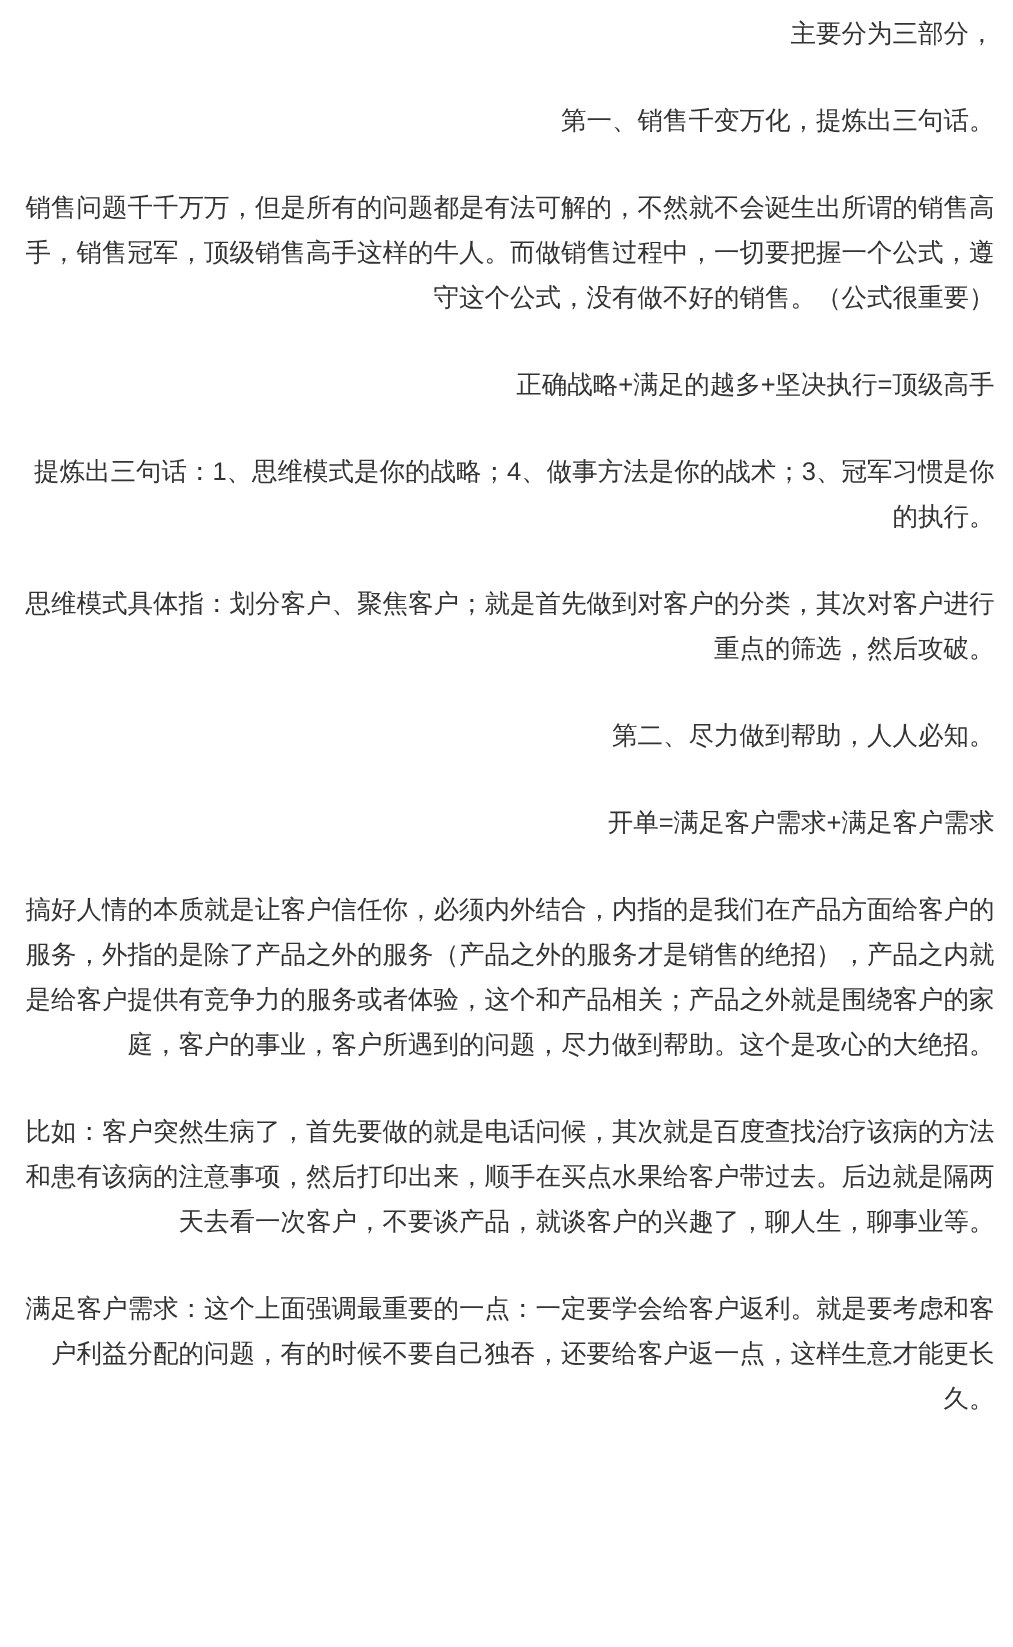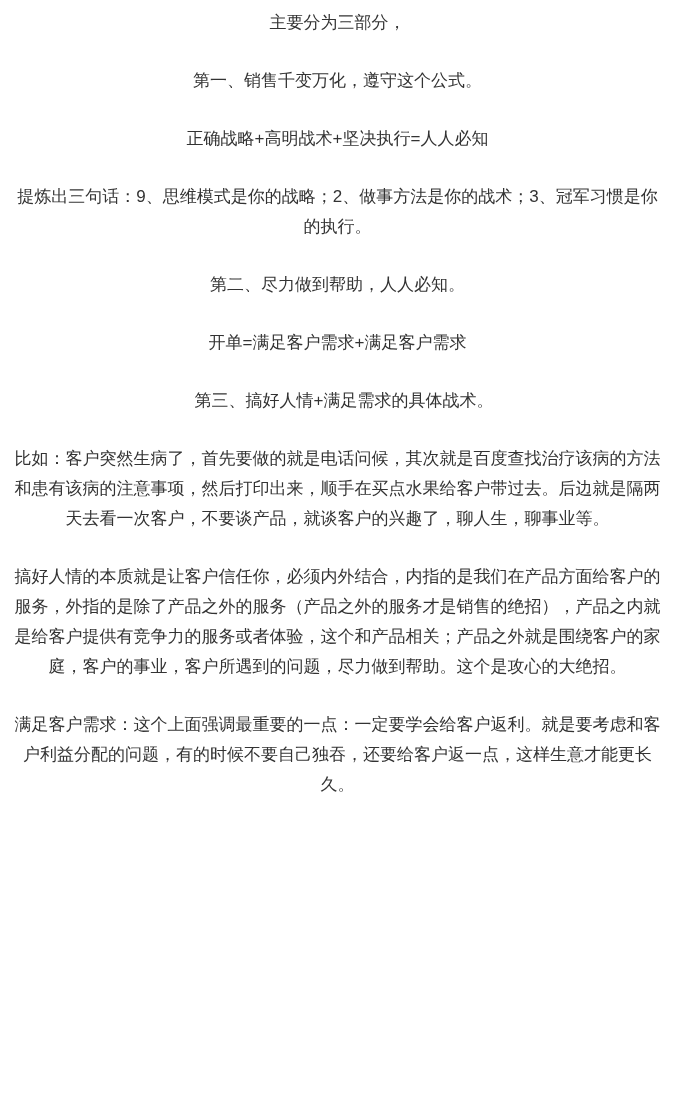--- a/index.html
+++ b/index.html
@@ -18,36 +18,37 @@
     box-sizing: border-box;
     width: 675px;
     padding: 8px 12px 10px 12px;
   }
   .article p {
     margin: 0 0 28px 0;
     font-size: 17px;
     line-height: 30px;
     letter-spacing: 0;
     word-break: break-all;
-    text-align: center;
+    text-align: right;
   }
   .article p.indent {
     padding-left: 13px;
   }
   .article p:last-child {
     margin-bottom: 0;
   }
 </style>
 </head>
 <body>
 
 <div class="article">
   <p>主要分为三部分，</p>
-  <p>第一、销售千变万化，遵守这个公式。</p>
-  <p>正确战略+高明战术+坚决执行=人人必知</p>
-  <p>提炼出三句话：9、思维模式是你的战略；2、做事方法是你的战术；3、冠军习惯是你的执行。</p>
+  <p>第一、销售千变万化，提炼出三句话。</p>
+  <p>销售问题千千万万，但是所有的问题都是有法可解的，不然就不会诞生出所谓的销售高手，销售冠军，顶级销售高手这样的牛人。而做销售过程中，一切要把握一个公式，遵守这个公式，没有做不好的销售。（公式很重要）</p>
+  <p>正确战略+满足的越多+坚决执行=顶级高手</p>
+  <p>提炼出三句话：1、思维模式是你的战略；4、做事方法是你的战术；3、冠军习惯是你的执行。</p>
+  <p>思维模式具体指：划分客户、聚焦客户；就是首先做到对客户的分类，其次对客户进行重点的筛选，然后攻破。</p>
   <p>第二、尽力做到帮助，人人必知。</p>
   <p>开单=满足客户需求+满足客户需求</p>
-  <p class="indent">第三、搞好人情+满足需求的具体战术。</p>
+  <p>搞好人情的本质就是让客户信任你，必须内外结合，内指的是我们在产品方面给客户的服务，外指的是除了产品之外的服务（产品之外的服务才是销售的绝招），产品之内就是给客户提供有竞争力的服务或者体验，这个和产品相关；产品之外就是围绕客户的家庭，客户的事业，客户所遇到的问题，尽力做到帮助。这个是攻心的大绝招。</p>
   <p>比如：客户突然生病了，首先要做的就是电话问候，其次就是百度查找治疗该病的方法和患有该病的注意事项，然后打印出来，顺手在买点水果给客户带过去。后边就是隔两天去看一次客户，不要谈产品，就谈客户的兴趣了，聊人生，聊事业等。</p>
-  <p>搞好人情的本质就是让客户信任你，必须内外结合，内指的是我们在产品方面给客户的服务，外指的是除了产品之外的服务（产品之外的服务才是销售的绝招），产品之内就是给客户提供有竞争力的服务或者体验，这个和产品相关；产品之外就是围绕客户的家庭，客户的事业，客户所遇到的问题，尽力做到帮助。这个是攻心的大绝招。</p>
   <p>满足客户需求：这个上面强调最重要的一点：一定要学会给客户返利。就是要考虑和客户利益分配的问题，有的时候不要自己独吞，还要给客户返一点，这样生意才能更长久。</p>
 </div>
 
 </body></html>

